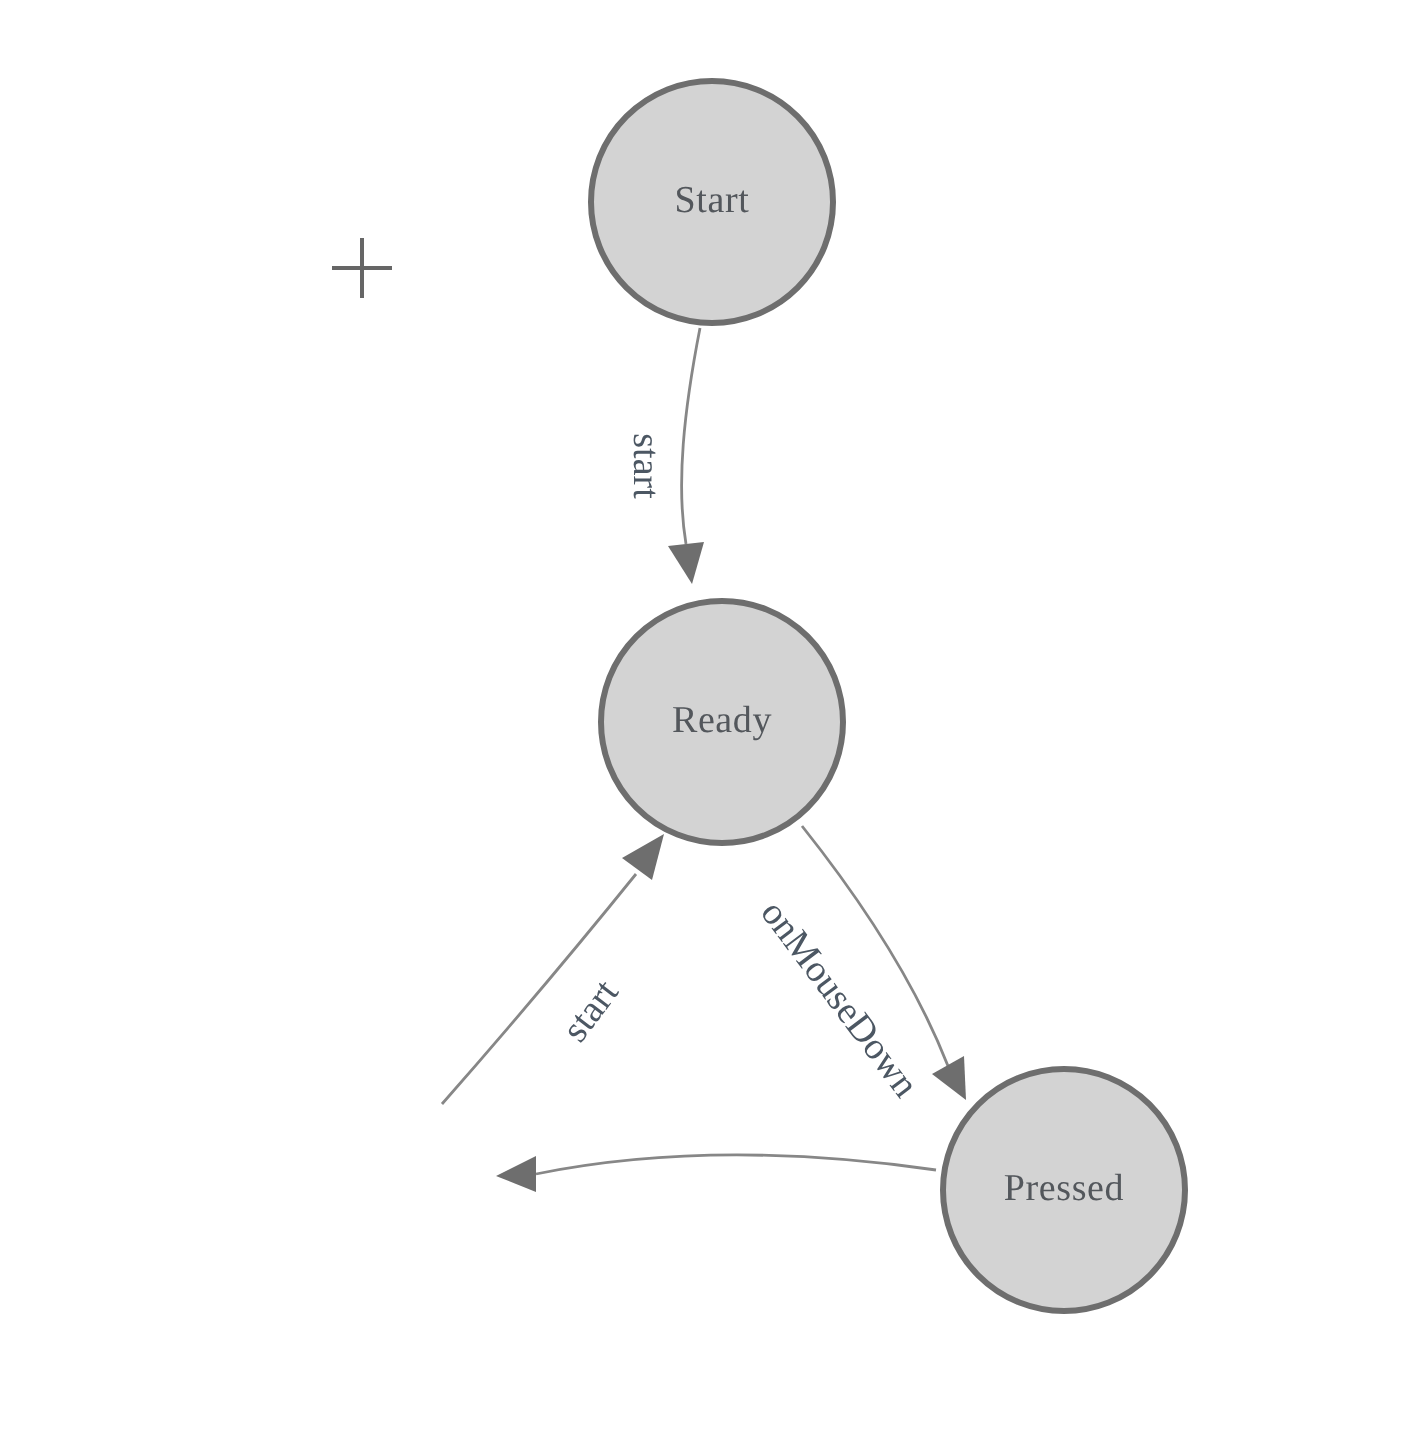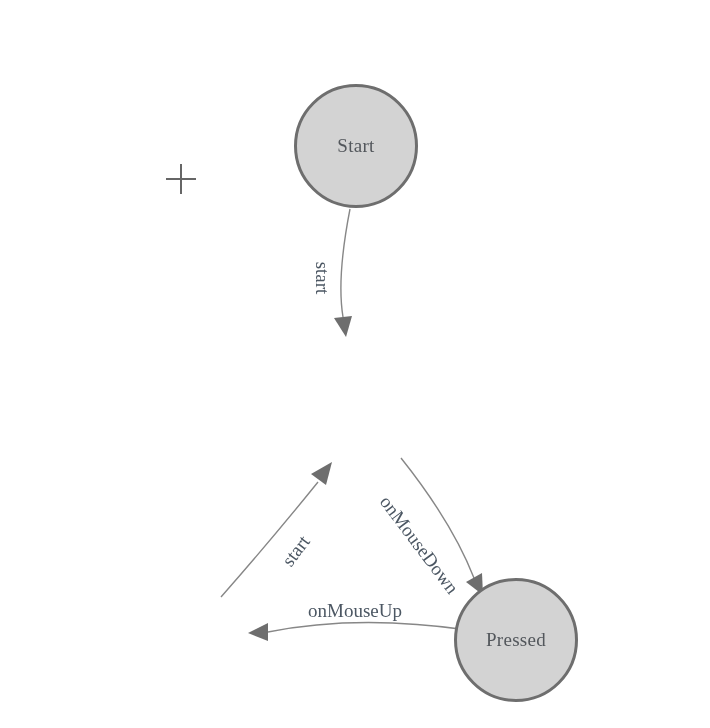--- a/index.html
+++ b/index.html
@@ -2,21 +2,20 @@
 <html><head>
 <meta charset="utf-8">
 <style>
   html,body{margin:0;padding:0;background:#ffffff;}
   .canvas{
     position:relative;
     width:710px;height:668px;
     background:#ffffff;
     overflow:hidden;
     font-family:"Liberation Serif","DejaVu Serif",serif;
-    margin-top:45px;
   }
   .edges{position:absolute;left:0;top:0;}
   .edge{fill:none;stroke:#878787;stroke-width:1.4px;}
   .arrow{fill:#6e6e6e;stroke:none;}
 
   .node{
     position:absolute;
     width:118px;height:118px;
     border:3px solid #6e6e6e;
     border-radius:50%;
@@ -24,21 +23,21 @@
     display:flex;align-items:center;justify-content:center;
     box-sizing:content-box;
   }
   .node-label{
     font-size:19px;color:#53575c;letter-spacing:0.3px;
     user-select:none;
   }
   .node-start  {left:294px;top:39px;}
   .node-ready  {left:299px;top:299px;}
   .node-clicked{left:121px;top:542px;}
-  .node-pressed{left:454px;top:533px;}
+  .node-pressed{left:470px;top:533px;}
 
   .edge-label{
     position:absolute;
     font-size:19px;color:#4c5763;
     white-space:nowrap;
     user-select:none;
   }
   .lbl-start-ready   {left:322px;top:233px;transform:translate(-50%,-50%) rotate(90deg);}
   .lbl-clicked-ready {left:296px;top:506px;transform:translate(-50%,-50%) rotate(-53deg);}
   .lbl-ready-pressed {left:419px;top:500px;transform:translate(-50%,-50%) rotate(53deg);}
@@ -63,32 +62,34 @@
     <polygon class="arrow" points="483,550 466,537 482,528"></polygon>
 
     <path class="edge" d="M 468,585 Q 357,569 268,587"></path>
     <polygon class="arrow" points="248,588 268,596 268,578"></polygon>
   </svg>
 
   <div class="node node-start">
     <span class="node-label">Start</span>
   </div>
 
+  <div class="node node-ready">
+    <span class="node-label">Ready</span>
+  </div>
 
 
   <div class="node node-pressed">
     <span class="node-label">Pressed</span>
   </div>
 
   <div class="edge-label lbl-start-ready">start</div>
 
   <div class="edge-label lbl-clicked-ready">start</div>
 
   <div class="edge-label lbl-ready-pressed">onMouseDown</div>
 
-  <div class="edge-label lbl-pressed-clicked">onMouseUp</div>
 
   <svg class="crosshair" width="34" height="34" aria-hidden="true">
     <line x1="2" y1="17" x2="32" y2="17" stroke="#666666" stroke-width="2"></line>
     <line x1="17" y1="2" x2="17" y2="32" stroke="#666666" stroke-width="2"></line>
   </svg>
 
 </div>
 
 </body></html>

